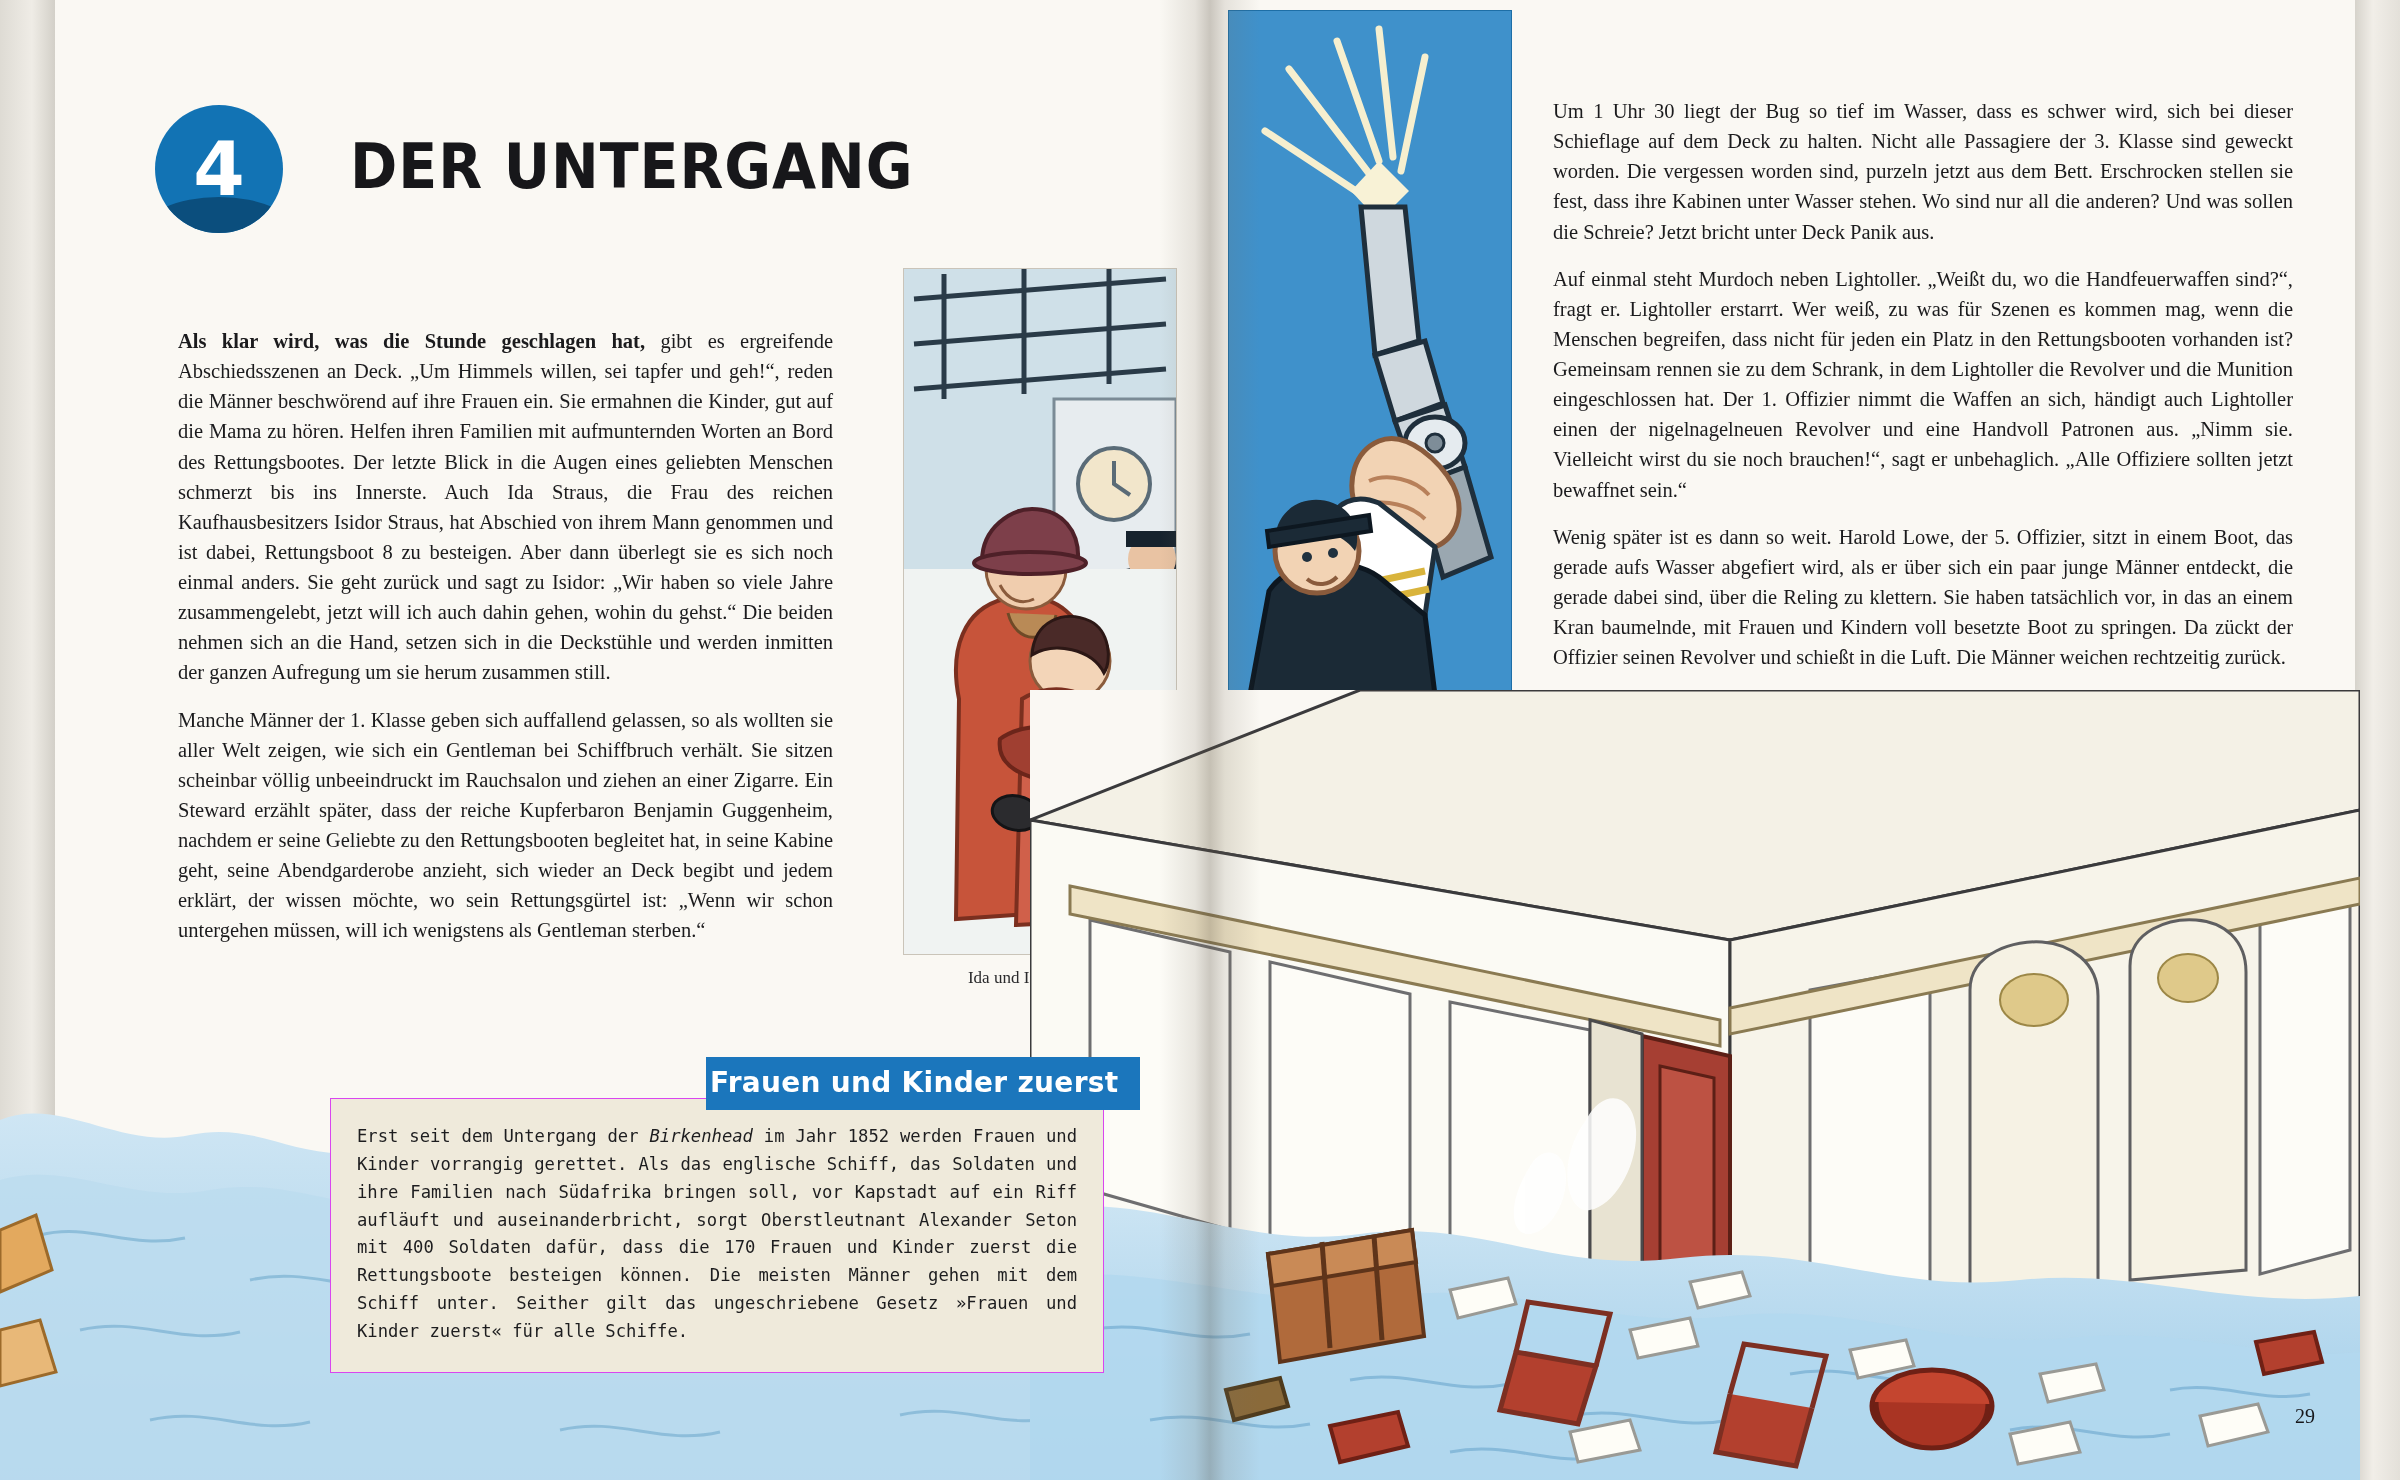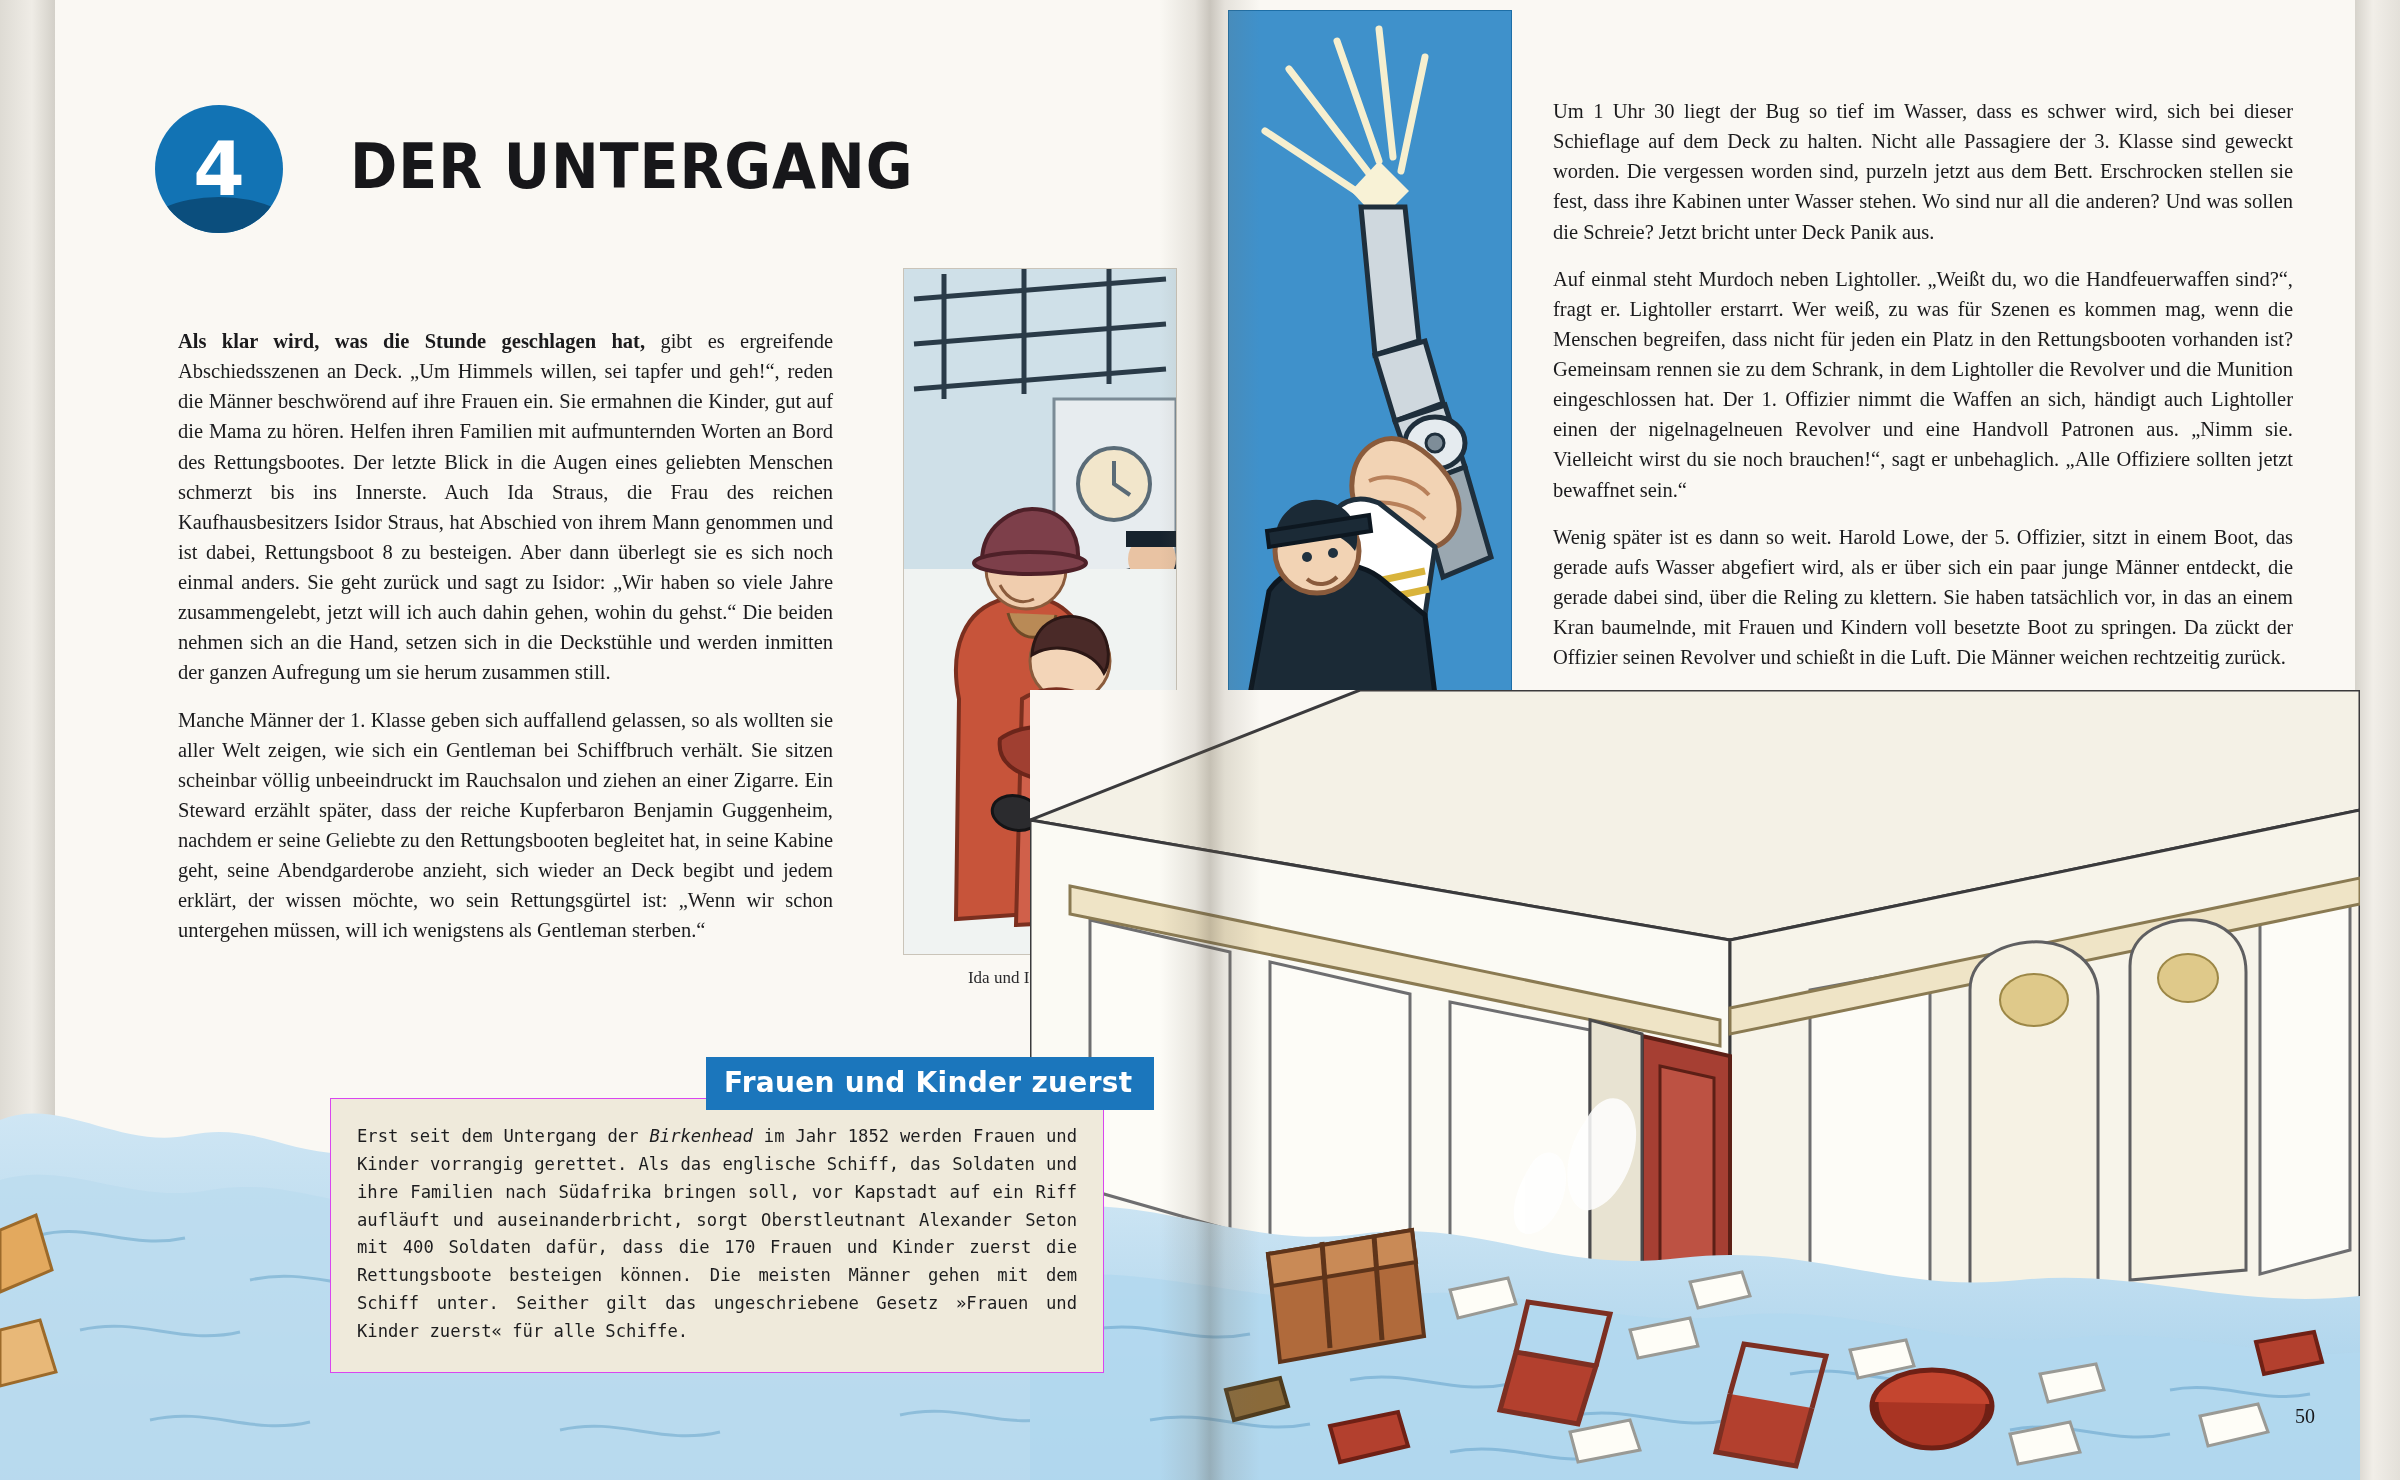--- a/index.html
+++ b/index.html
@@ -130,21 +130,21 @@
   }
   
   .banner {
     position: absolute;
     left: 706px; top: 1057px;
     background: #1b76bc;
     color: #ffffff;
     font-family: "DejaVu Sans", sans-serif;
     font-weight: bold;
     font-size: 28px;
-    padding: 9px 22px 11px 18px;
+    padding: 9px 22px 11px 4px;
     letter-spacing: 0.3px;
     z-index: 25;
   }
   
   .infobox {
     position: absolute;
     left: 330px; top: 1098px;
     width: 720px;
     background: #efeadb;
     border: 1px solid #d946ef;
@@ -413,16 +413,16 @@
       </g>
     </svg>
   </div>
 
   <div class="banner">Frauen und Kinder zuerst</div>
 
   <div class="infobox">
     <span>Erst seit dem Untergang der </span><i>Birkenhead</i><span> im Jahr 1852 werden Frauen und Kinder vorrangig gerettet. Als das englische Schiff, das Soldaten und ihre Familien nach Südafrika bringen soll, vor Kapstadt auf ein Riff aufläuft und auseinanderbricht, sorgt Oberstleutnant Alexander Seton mit 400 Soldaten dafür, dass die 170 Frauen und Kinder zuerst die Rettungsboote besteigen können. Die meisten Männer gehen mit dem Schiff unter. Seither gilt das ungeschriebene Gesetz »Frauen und Kinder zuerst« für alle Schiffe.</span>
   </div>
 
-  <div class="page-number">50</div>
+  <div class="page-number">29</div>
 
   <div class="gutter"></div>
 </div>
 
 </body></html>

